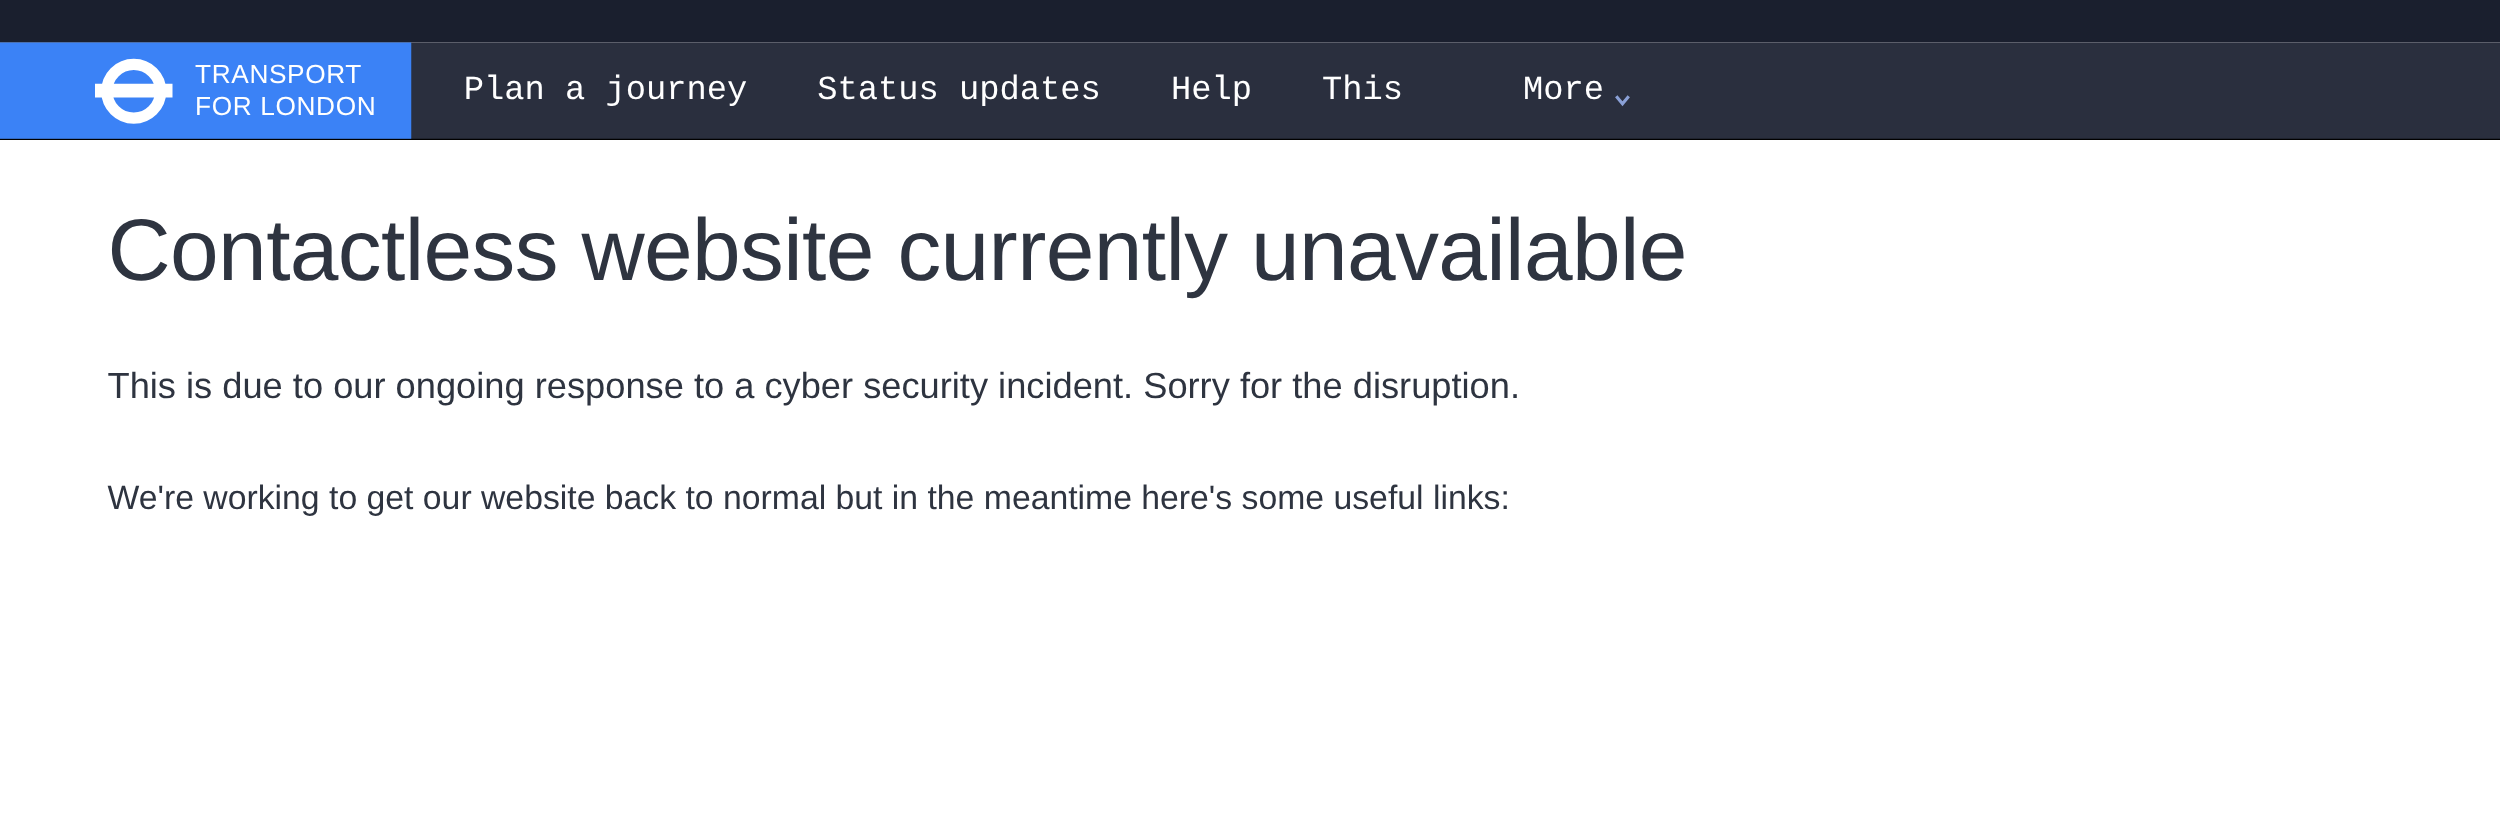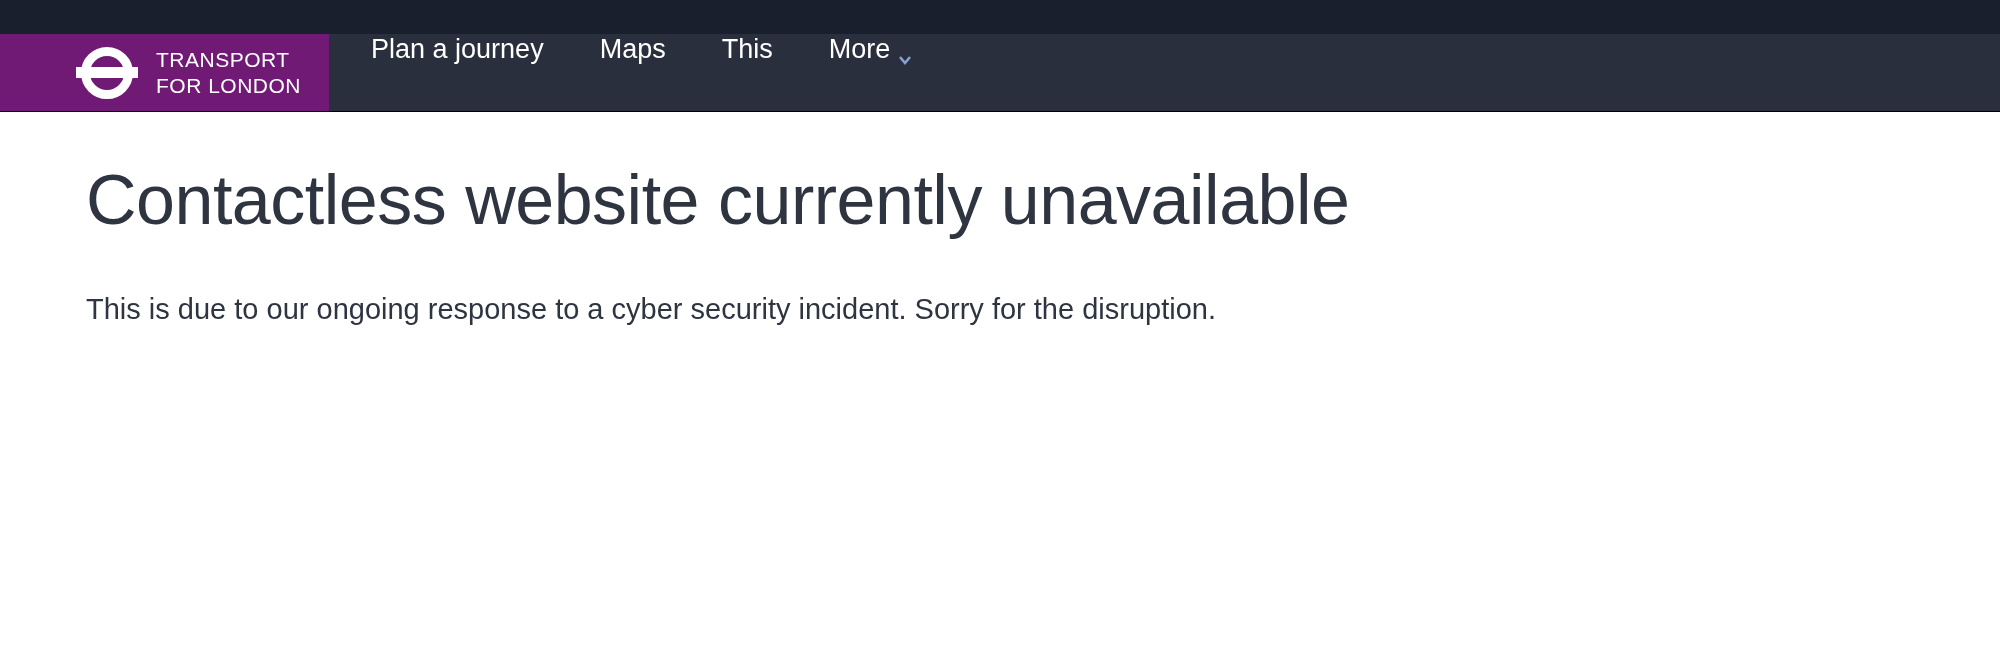--- a/index.html
+++ b/index.html
@@ -22,21 +22,21 @@
     
     .nav-bar {
       background: #2a2f3e;
       display: flex;
       align-items: stretch;
       height: 78px;
       border-bottom: 1px solid #000;
     }
     
     .logo-container {
-      background: #701a75;
+      background: #3b82f6;
       display: flex;
       align-items: center;
       padding: 0 28px 0 76px;
       gap: 18px;
     }
     
     .roundel {
       width: 62px;
       height: 52px;
       position: relative;
@@ -64,37 +64,39 @@
     .logo-text {
       color: #ffffff;
       font-size: 21px;
       line-height: 1.2;
       letter-spacing: 0.5px;
       font-weight: 400;
     }
     
     .nav-links {
       display: flex;
-      align-items: flex-start;
+      align-items: center;
       gap: 56px;
       padding-left: 42px;
+      font-family: Liberation Mono, monospace;
     }
     
     .nav-link {
       color: #ffffff;
       font-size: 27px;
       text-decoration: none;
       white-space: nowrap;
       font-weight: 300;
     }
     
     .more-link {
       display: flex;
       align-items: center;
       gap: 8px;
+      margin-left: 40px;
     }
     
     .chevron-down {
       display: inline-block;
       width: 14px;
       height: 14px;
     }
     
     .chevron-down svg {
       width: 100%;
@@ -140,29 +142,31 @@
       <span class="roundel-circle"></span>
       <span class="roundel-bar"></span>
     </span>
     <span class="logo-text">
       <span>TRANSPORT</span><br>
       <span>FOR LONDON</span>
     </span>
   </a>
   <div class="nav-links">
     <a class="nav-link">Plan a journey</a>
-    <a class="nav-link">Maps</a>
+    <a class="nav-link">Status updates</a>
+    <a class="nav-link">Help</a>
     <a class="nav-link">This</a>
     <a class="nav-link more-link">
       <span>More</span>
       <span class="chevron-down">
         <svg viewBox="0 0 14 14" fill="none" stroke="#8aa0d6" stroke-width="2.5">
           <polyline points="2,4 7,10 12,4"></polyline>
         </svg>
       </span>
     </a>
   </div>
 </nav>
 
 <main class="content">
   <h1 class="page-title">Contactless website currently unavailable</h1>
   <p class="lead-text">This is due to our ongoing response to a cyber security incident. Sorry for the disruption.</p>
+  <p class="body-text">We're working to get our website back to normal but in the meantime here's some useful links:</p>
 </main>
 
 </body></html>

